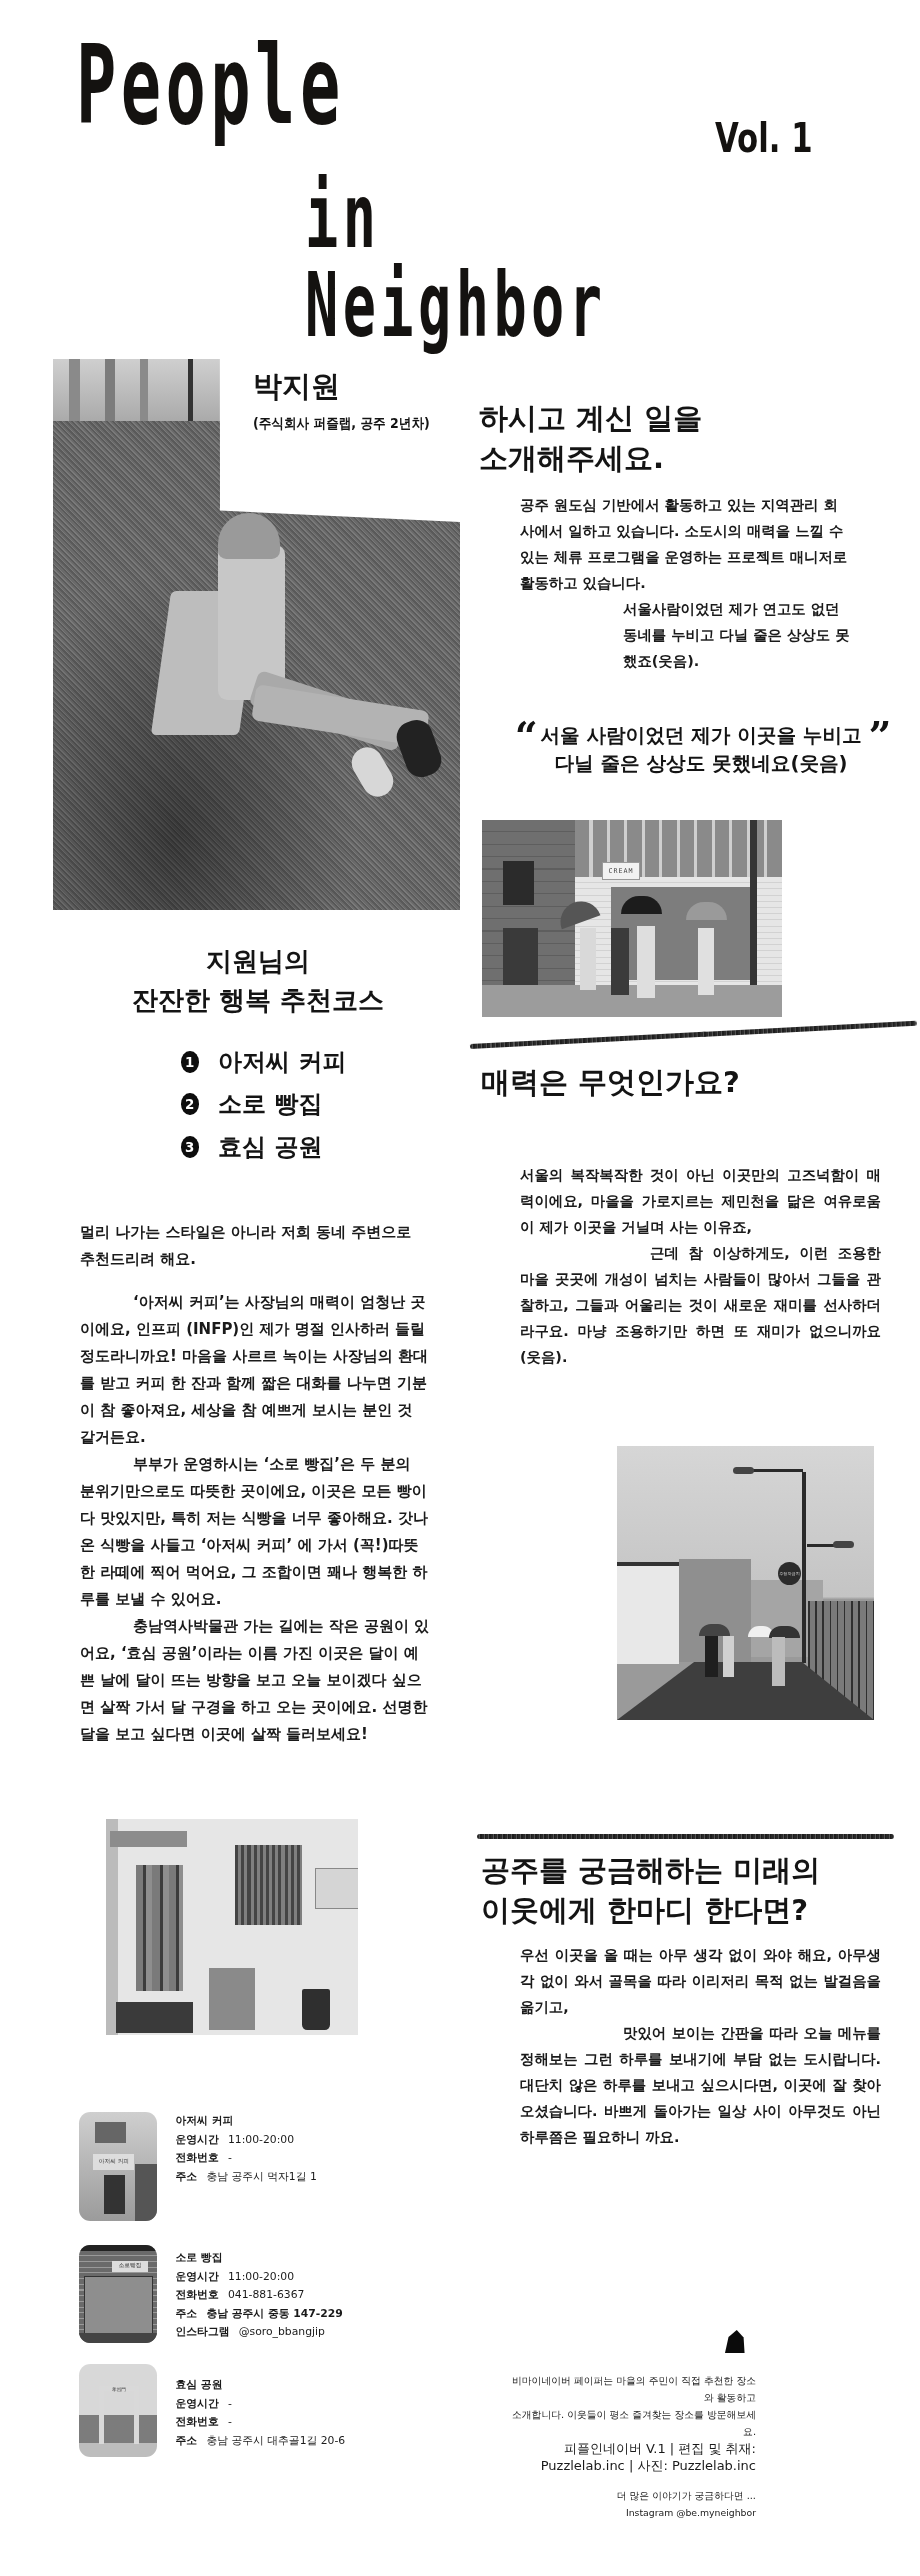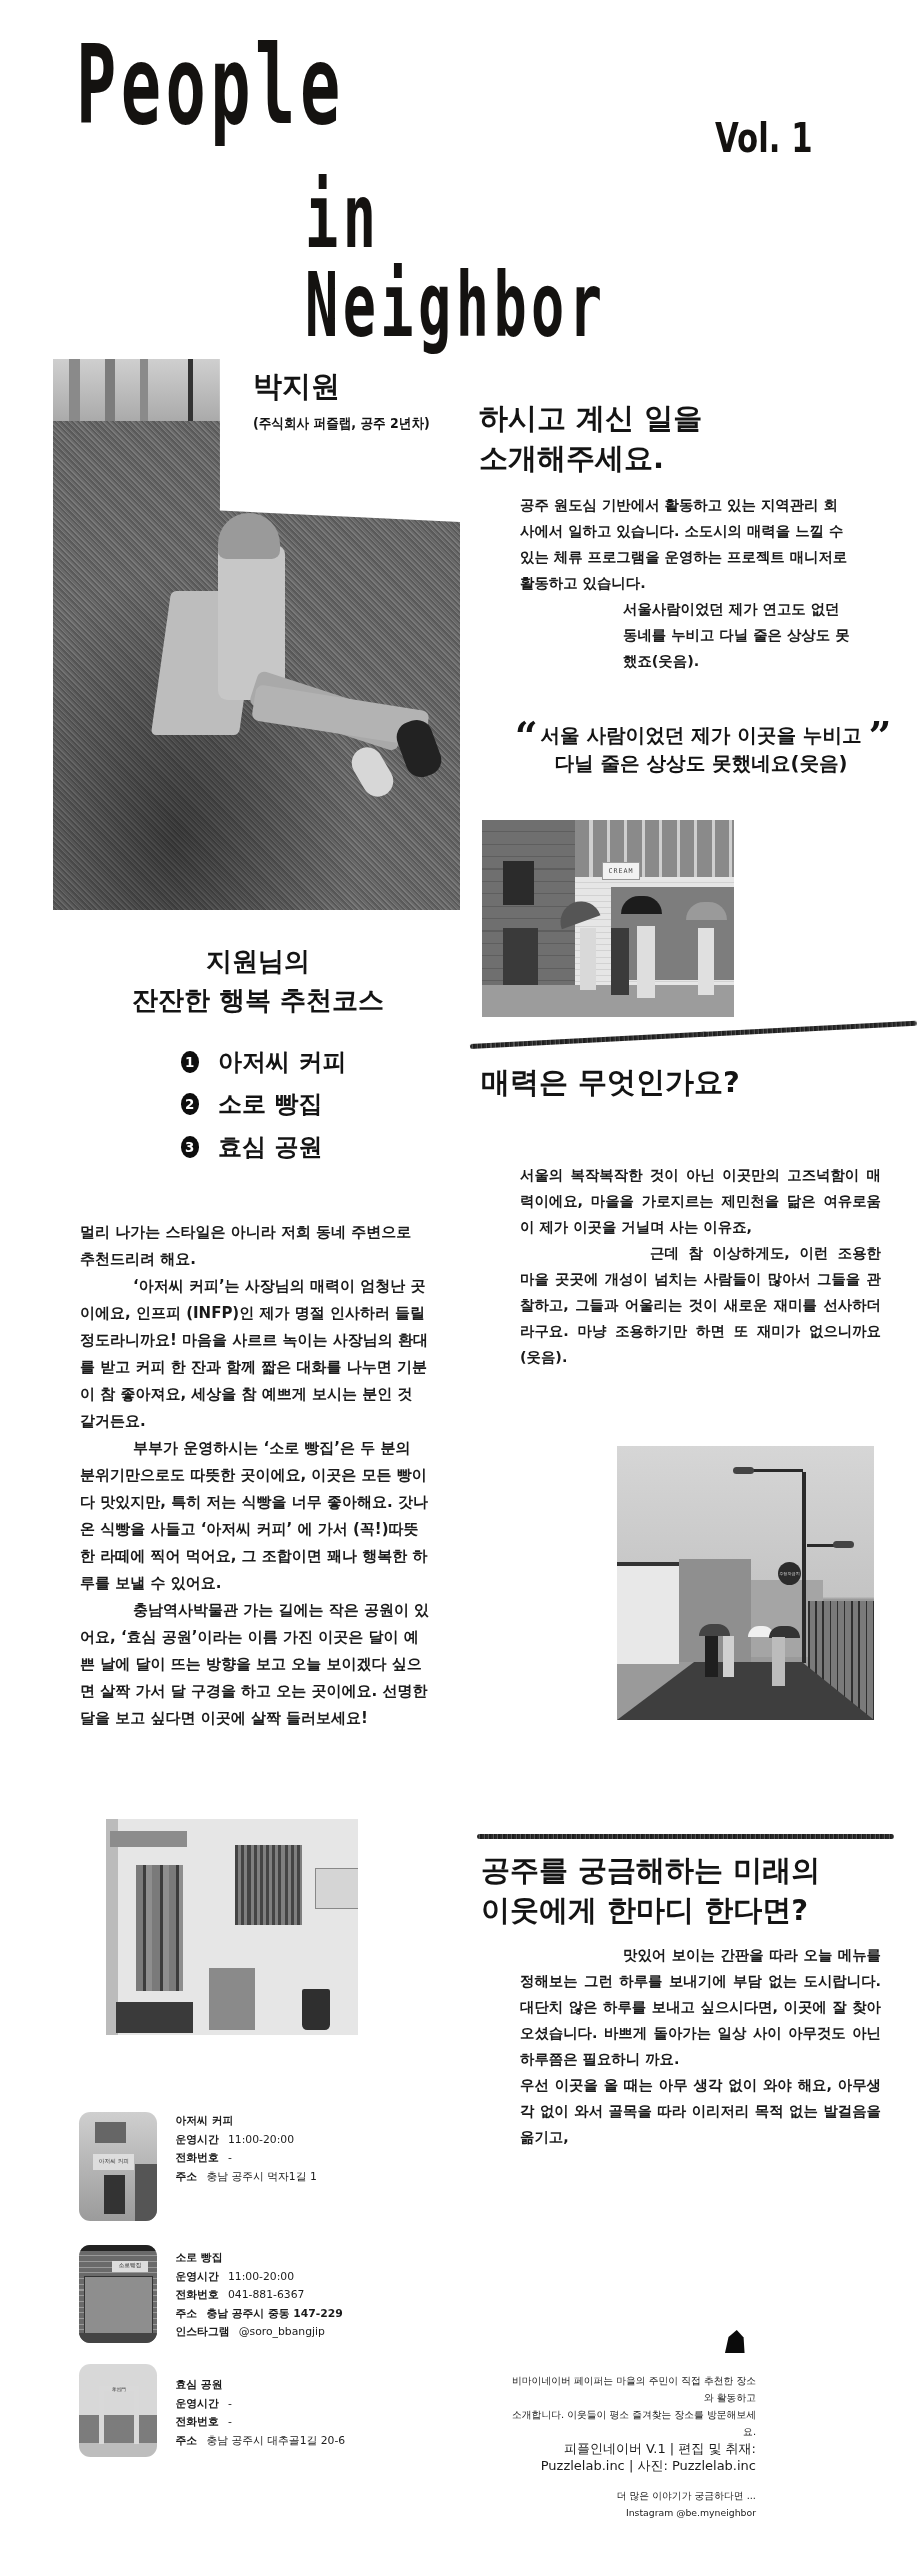--- a/index.html
+++ b/index.html
@@ -80,21 +80,21 @@
 
 <div class="quote" style="left:495px; top:722px; width:412px;">
   <div>
     <span class="qmark">“</span>
     <span>서울 사람이었던 제가 이곳을 누비고</span>
     <span class="qmark">”</span>
   </div>
   <div>다닐 줄은 상상도 못했네요(웃음)</div>
 </div>
 
-<div class="photo" style="left:482px; top:820px; width:252px; height:197px; background:#7dd3fc;">
+<div class="photo" style="left:482px; top:820px; width:300px; height:197px; background:#7dd3fc;">
   <div class="abs" style="left:0; top:0; width:93px; height:197px; background:repeating-linear-gradient(#6f6f6f 0 11.3px,#5e5e5e 11.3px 12.4px);"></div>
   <div class="abs" style="left:20.6px; top:41px; width:31px; height:44px; background:#2b2b2b;"></div>
   <div class="abs" style="left:20.6px; top:108px; width:35px; height:88px; background:#3a3a3a;"></div>
   <div class="abs" style="left:93px; top:0; width:207px; height:57px; background:repeating-linear-gradient(90deg,#8a8a8a 0 14.4px,#cfcfcf 14.4px 17.5px);"></div>
   <div class="abs" style="left:93px; top:57px; width:207px; height:113px; background:repeating-linear-gradient(#e6e6e6 0 5.2px,#d2d2d2 5.2px 6.2px);"></div>
   <div class="abs" style="left:120px; top:42px; width:36px; height:15.5px; background:#f2f2f2; border:0.5px solid #999; font-family:'DejaVu Sans Mono',monospace; font-size:6.7px; letter-spacing:1px; display:flex; align-items:center; justify-content:center; color:#444;">CREAM</div>
   <div class="abs" style="left:129px; top:67px; width:139px; height:93px; background:#7d7d7d;"></div>
   <div class="abs" style="left:268px; top:0; width:7.2px; height:175px; background:#353535;"></div>
   <div class="abs" style="left:0; top:165px; width:300px; height:32px; background:#9c9c9c;"></div>
   <div class="abs" style="left:75px; top:82px; width:41px; height:20.6px; background:#555; border-radius:20.6px 20.6px 0 0; transform:rotate(-20deg);"></div>
@@ -118,21 +118,21 @@
   <span class="num">2</span>
   <span>소로 빵집</span>
 </div>
 <div class="course-item" style="left:181px; top:1131px;">
   <span class="num">3</span>
   <span>효심 공원</span>
 </div>
 
 <div class="body-text" style="left:80px; top:1219px; width:350px; font-size:15px; line-height:27px;">
   <p>멀리 나가는 스타일은 아니라 저희 동네 주변으로 추천드리려 해요.</p>
-  <p class="indent" style="padding-left:0; text-indent:53px;">‘아저씨 커피’는 사장님의 매력이 엄청난 곳이에요, 인프피 (INFP)인 제가 명절 인사하러 들릴 정도라니까요! 마음을 사르르 녹이는 사장님의 환대를 받고 커피 한 잔과 함께 짧은 대화를 나누면 기분이 참 좋아져요, 세상을 참 예쁘게 보시는 분인 것 같거든요.</p>
+  <p class="indent" style="padding-left:0; text-indent:53px;margin-top:16px;">‘아저씨 커피’는 사장님의 매력이 엄청난 곳이에요, 인프피 (INFP)인 제가 명절 인사하러 들릴 정도라니까요! 마음을 사르르 녹이는 사장님의 환대를 받고 커피 한 잔과 함께 짧은 대화를 나누면 기분이 참 좋아져요, 세상을 참 예쁘게 보시는 분인 것 같거든요.</p>
   <p style="text-indent:53px;">부부가 운영하시는 ‘소로 빵집’은 두 분의 분위기만으로도 따뜻한 곳이에요, 이곳은 모든 빵이 다 맛있지만, 특히 저는 식빵을 너무 좋아해요. 갓나온 식빵을 사들고 ‘아저씨 커피’ 에 가서 (꼭!)따뜻한 라떼에 찍어 먹어요, 그 조합이면 꽤나 행복한 하루를 보낼 수 있어요.</p>
   <p style="text-indent:53px;">충남역사박물관 가는 길에는 작은 공원이 있어요, ‘효심 공원’이라는 이름 가진 이곳은 달이 예쁜 날에 달이 뜨는 방향을 보고 오늘 보이겠다 싶으면 살짝 가서 달 구경을 하고 오는 곳이에요. 선명한 달을 보고 싶다면 이곳에 살짝 들러보세요!</p>
 </div>
 
 <div class="scribble" style="left:470px; top:1044px; width:237px; transform:rotate(-3deg); transform-origin:left;"></div>
 <div class="scribble" style="left:701px; top:1032px; width:216px; transform:rotate(-3deg); transform-origin:left;"></div>
 <h2 class="q" style="left:481px; top:1062px; width:422px;">
   <div>매력은 무엇인가요?</div>
 </h2>
 <div class="body-text" style="left:520px; top:1162px; width:361px; font-size:14.4px; line-height:26px; text-align:justify;">
@@ -170,22 +170,22 @@
   <div class="abs" style="left:103px; top:149px; width:46px; height:62px; background:#8a8a8a;"></div>
   <div class="abs" style="left:196px; top:170px; width:28px; height:41px; background:#2f2f2f; border-radius:2.1px 2.1px 5.2px 5.2px;"></div>
 </div>
 
 <div class="scribble" style="left:477px; top:1834px; width:417px;"></div>
 <h2 class="q" style="left:481px; top:1850px; width:422px;">
   <div>공주를 궁금해하는 미래의</div>
   <div>이웃에게 한마디 한다면?</div>
 </h2>
 <div class="body-text" style="left:520px; top:1942px; width:361px; font-size:14.4px; line-height:26px; text-align:justify;">
+  <p>우선 이곳을 올 때는 아무 생각 없이 와야 해요, 아무생각 없이 와서 골목을 따라 이리저리 목적 없는 발걸음을 옮기고,</p>
   <p style="text-indent:103px;">맛있어 보이는 간판을 따라 오늘 메뉴를 정해보는 그런 하루를 보내기에 부담 없는 도시랍니다. 대단치 않은 하루를 보내고 싶으시다면, 이곳에 잘 찾아오셨습니다. 바쁘게 돌아가는 일상 사이 아무것도 아닌 하루쯤은 필요하니 까요.</p>
-  <p>우선 이곳을 올 때는 아무 생각 없이 와야 해요, 아무생각 없이 와서 골목을 따라 이리저리 목적 없는 발걸음을 옮기고,</p>
 </div>
 
 <div class="place" style="left:79px; top:2112px;">
   <div class="thumb" style="background:linear-gradient(#cfcfcf, #9b9b9b);">
     <div class="abs" style="left:15.5px; top:10.3px; width:31px; height:20.6px; background:#666;"></div>
     <div class="abs" style="left:14.4px; top:42px; width:41px; height:15.5px; background:#ddd; font-size:5.7px; color:#333; display:flex; align-items:center; justify-content:center;">아저씨 커피</div>
     <div class="abs" style="left:25px; top:63px; width:20.6px; height:39px; background:#333;"></div>
     <div class="abs" style="left:56px; top:52px; width:23px; height:58px; background:#555;"></div>
   </div>
   <div class="place-info">

